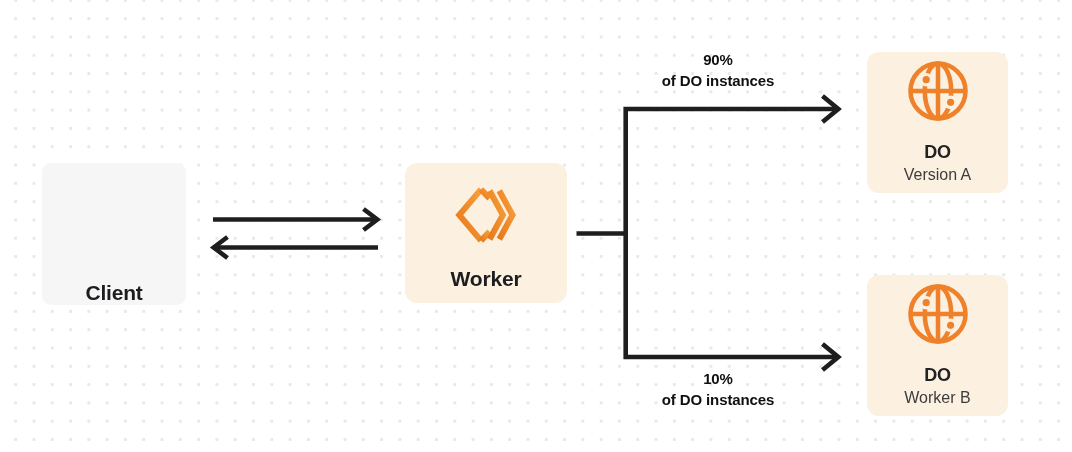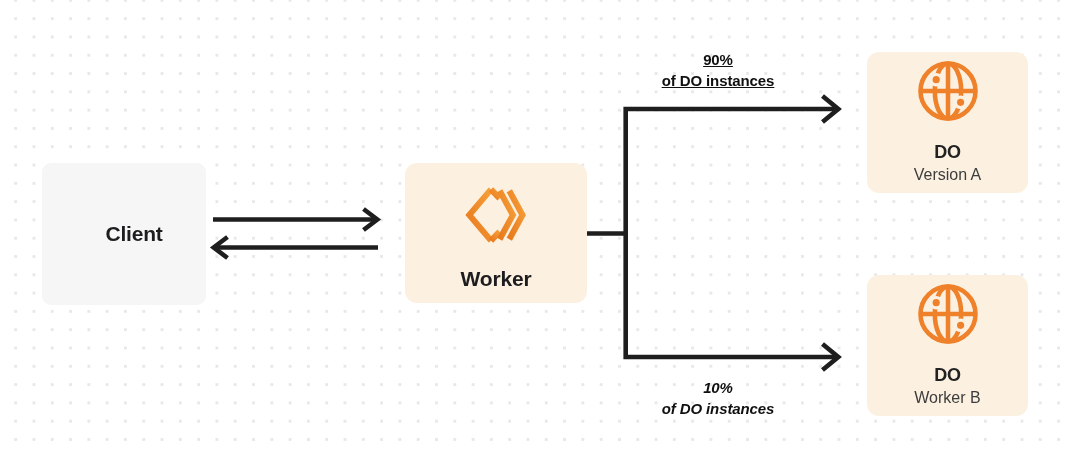--- a/index.html
+++ b/index.html
@@ -6,25 +6,25 @@
   .canvas {
     position:relative;
     width:1072px; height:452px;
     overflow:hidden;
     background-color:#ffffff;
     background-image: radial-gradient(circle, #e8e8e9 1.35px, transparent 1.5px);
     background-size: 18.3px 18.3px;
     background-position: 6.5px 9.5px;
     font-family:"Liberation Sans", sans-serif;
   }
-  .node { position:absolute;padding-left:20px; }
+  .node { position:absolute; }
   .client-box {
     left:42px; top:163px; width:144px; height:142px;
     background:#f6f6f7; border-radius:9px;
-    display:flex; align-items:center; justify-content:center;
+    display:flex; align-items:flex-end; justify-content:center;
   }
   .node-title { font-size:21px; font-weight:700; color:#1d1d1f; letter-spacing:-0.2px; }
   .worker-box {
     left:405px; top:163px; width:162px; height:140px;
     background:#fcf0e1; border-radius:12px;
   }
   .worker-icon { position:absolute; left:50%; top:22px; transform:translateX(-50%); }
   .worker-label { position:absolute; left:0; right:0; bottom:12px; text-align:center; }
   .do-box {
     left:867px; width:141px; height:141px;
@@ -39,22 +39,22 @@
   }
   .do-sub {
     position:absolute; left:0; right:0; top:114px; text-align:center;
     font-size:16px; font-weight:400; color:#3d3d3d;
   }
   .pct {
     position:absolute; width:220px; left:608px; text-align:center;
     font-size:15px; font-weight:700; color:#101010; line-height:21px;
     letter-spacing:-0.1px;
   }
-  .pct-top { top:49px;text-decoration:underline; }
-  .pct-bottom { top:377px;font-style:italic; }
+  .pct-top { top:49px; }
+  .pct-bottom { top:368px; }
   .connector-svg { position:absolute; left:0; top:0; width:1072px; height:452px; pointer-events:none; }
   .connector-svg path { fill:none; stroke:#1e1e1e; stroke-width:4.6; stroke-linejoin:miter; stroke-linecap:butt; }
 </style>
 </head>
 <body>
 
 <div class="canvas">
 
   <svg class="connector-svg" viewBox="0 0 1072 452" aria-hidden="true">
     <g>

